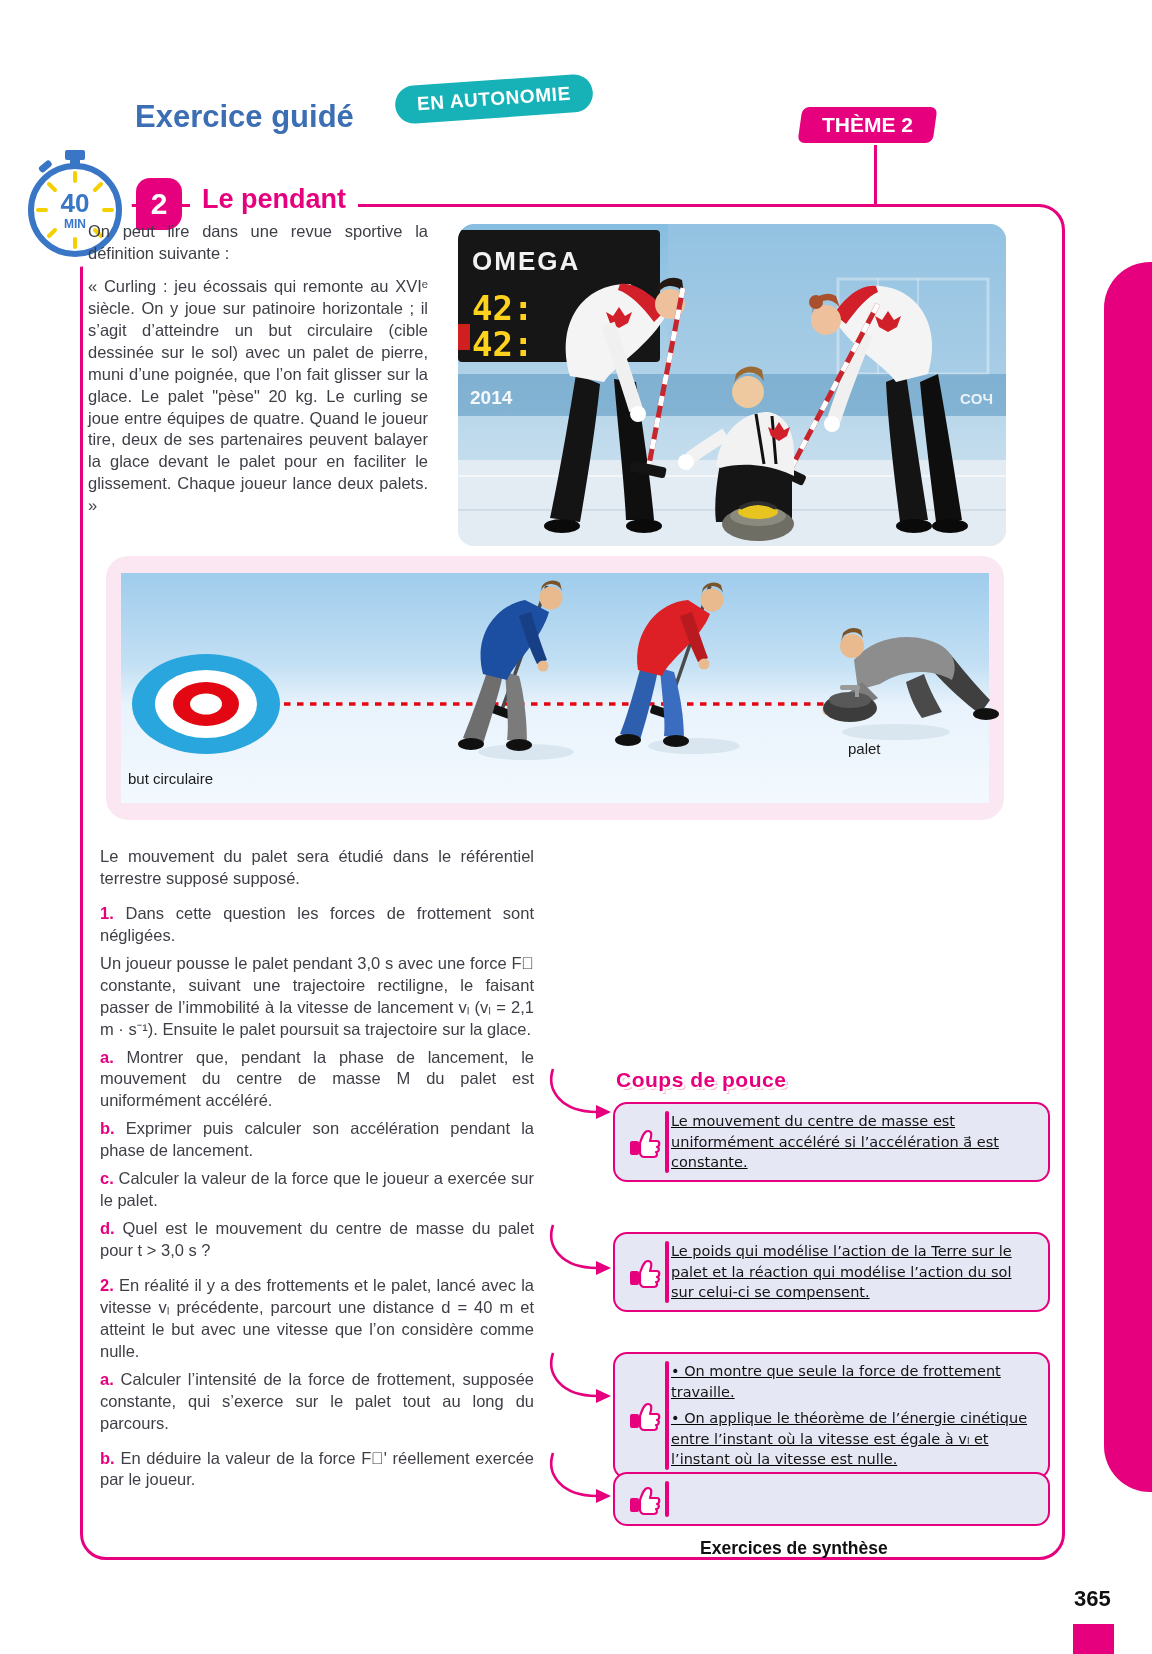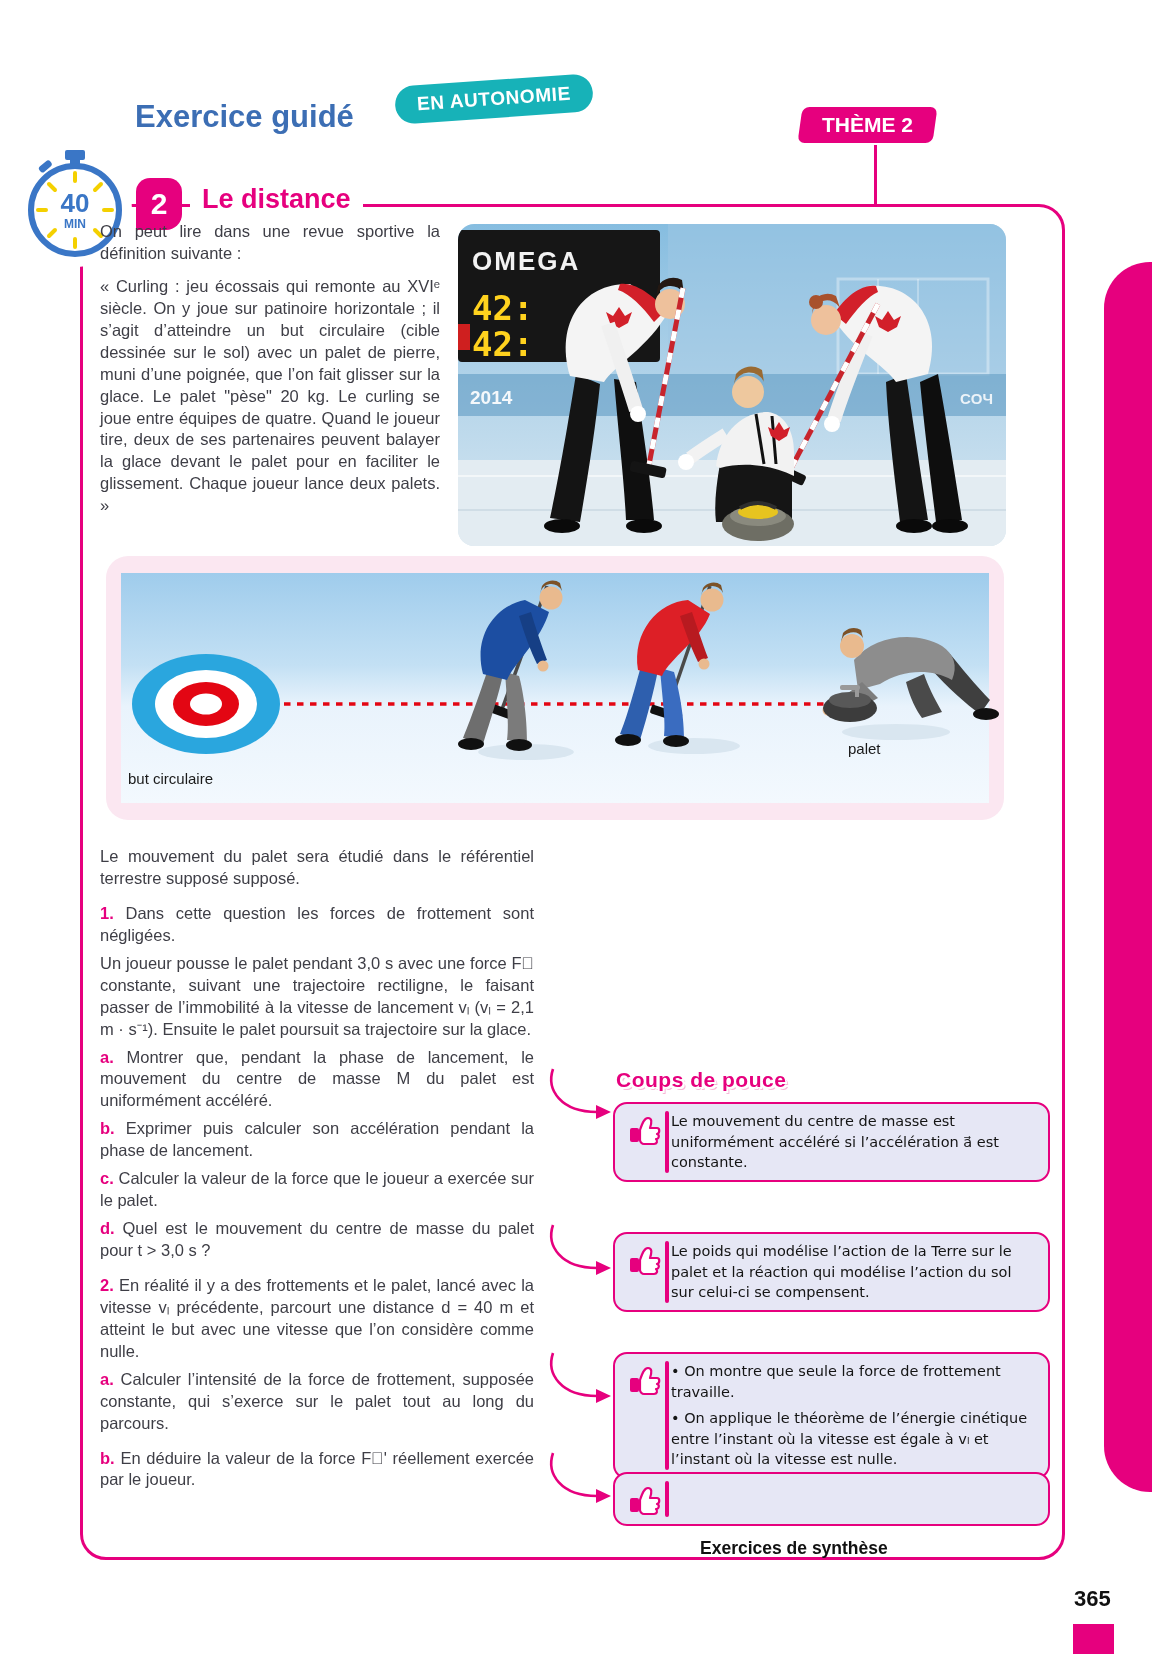--- a/index.html
+++ b/index.html
@@ -22,42 +22,42 @@
   .frame{left:80px;top:204px;width:985px;height:1356px;border:3px solid #e6007e;
      border-radius:26px;box-sizing:border-box;}
 
   .num-badge{left:136px;top:178px;width:46px;height:52px;background:#e6007e;
      border-radius:14px 14px 16px 2px;color:#fff;font-weight:bold;font-size:30px;
      display:flex;align-items:center;justify-content:center;}
   .ex-title{left:190px;top:184px;font-size:27px;font-weight:bold;color:#e6007e;
      background:#fff;padding:0 12px;}
 
   
-  .intro-text{left:100px;top:221px;width:340px;}
+  .intro-text{left:88px;top:221px;width:340px;}
   p.body{margin:0 0 11px;font-size:16.5px;line-height:1.33;color:#3e3e46;
      text-align:justify;}
   .photo{left:458px;top:224px;width:548px;height:322px;border-radius:16px;
      overflow:hidden;}
 
   .diagram{left:106px;top:556px;width:898px;height:264px;}
 
   
   .problem{left:100px;top:846px;width:434px;}
   .problem p{margin:0 0 6px;}
   .gap{margin-top:13px !important;}
   .ql{color:#e6007e;font-weight:bold;}
 
   
   .hints-title{left:616px;top:1068px;font-size:21px;font-weight:bold;color:#e6007e;
      letter-spacing:.5px;
      text-shadow:-2px -2px 0 #fff,2px -2px 0 #fff,-2px 2px 0 #fff,2px 2px 0 #fff,
         3px 3px 0 #f7b9d8;text-align:right;}
   .hint-box{left:613px;width:437px;background:#e6e7f5;border:2px solid #e6007e;
-     border-radius:14px;box-sizing:border-box;display:flex;align-items:flex-start;
-     gap:2px;padding:7px 12px;}
+     border-radius:14px;box-sizing:border-box;display:flex;align-items:center;
+     gap:2px;padding:7px 12px;text-decoration:underline;}
   .hint-bar{width:4px;background:#e6007e;align-self:stretch;border-radius:2px;flex:none;}
   .hint-text{font-family:"DejaVu Sans",sans-serif;font-size:14.5px;line-height:1.42;
      color:#141414;margin:0;}
   .hint-text + .hint-text{margin-top:6px;}
   .thumb{flex:none;}
 
   
   .footer-label{left:700px;top:1538px;width:362px;font-weight:bold;
      font-size:17.5px;color:#111;}
   .footer-page{left:1074px;top:1586px;font-weight:bold;font-size:22px;color:#111;}
@@ -94,21 +94,21 @@
       <line x1="33" y1="38" x2="39" y2="44"></line>
       <line x1="85" y1="38" x2="79" y2="44"></line>
       <line x1="33" y1="90" x2="39" y2="84"></line>
       <line x1="85" y1="90" x2="79" y2="84"></line>
     </g>
     <text x="59" y="66" text-anchor="middle" font-size="26" font-weight="bold" fill="#3a76c6">40</text>
     <text x="59" y="82" text-anchor="middle" font-size="12" font-weight="bold" fill="#3a76c6">MIN</text>
   </svg>
 
   <div class="abs num-badge">2</div>
-  <div class="abs ex-title">Le distance</div>
+  <div class="abs ex-title">Le pendant</div>
 
   <div class="abs intro-text">
     <p class="body">On peut lire dans une revue sportive la définition suivante :</p>
     <p class="body">« Curling : jeu écossais qui remonte au XVIᵉ siècle. On y joue sur patinoire horizontale ; il s’agit d’atteindre un but circulaire (cible dessinée sur le sol) avec un palet de pierre, muni d’une poignée, que l’on fait glisser sur la glace. Le palet "pèse" 20 kg. Le curling se joue entre équipes de quatre. Quand le joueur tire, deux de ses partenaires peuvent balayer la glace devant le palet pour en faciliter le glissement. Chaque joueur lance deux palets. »</p>
   </div>
 
   <div class="abs photo">
     <svg width="548" height="322" viewBox="0 0 548 322">
       <defs>
         <linearGradient id="phbg" x1="0" y1="0" x2="0" y2="1">

